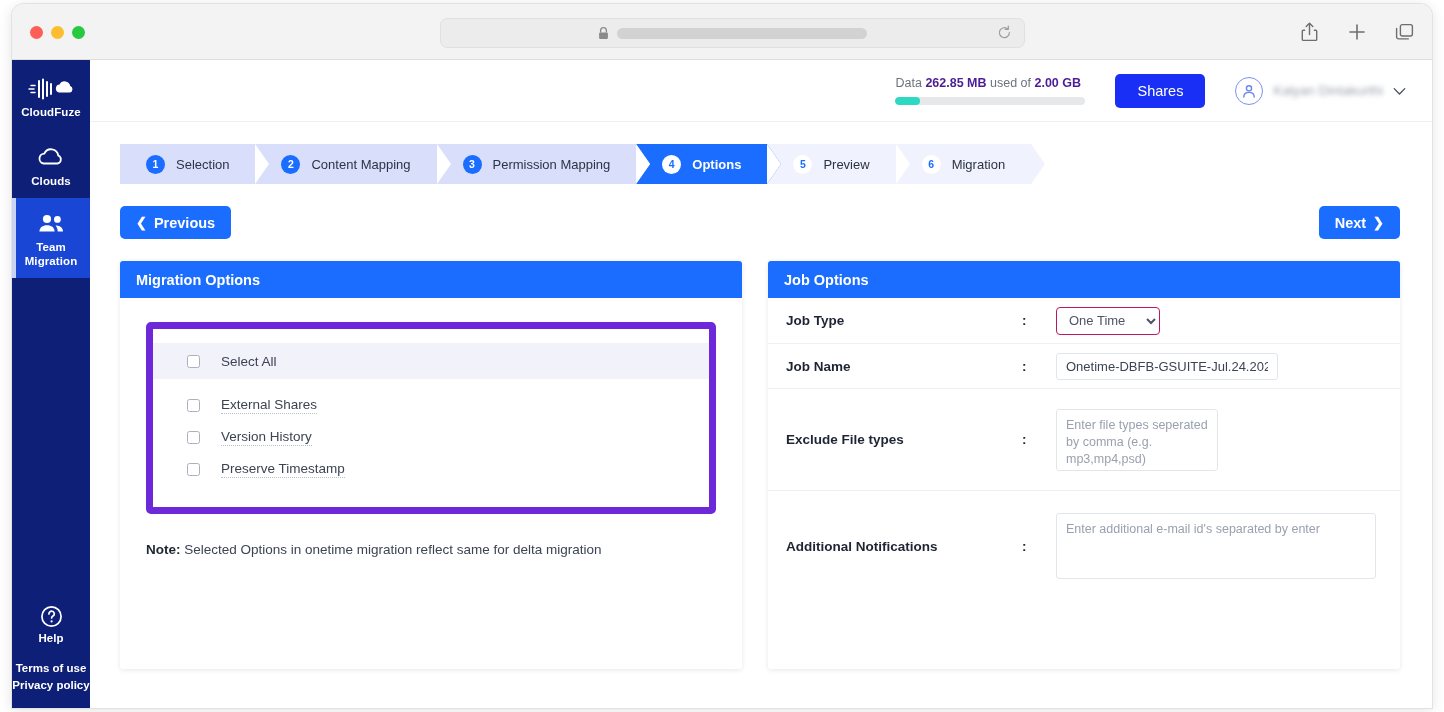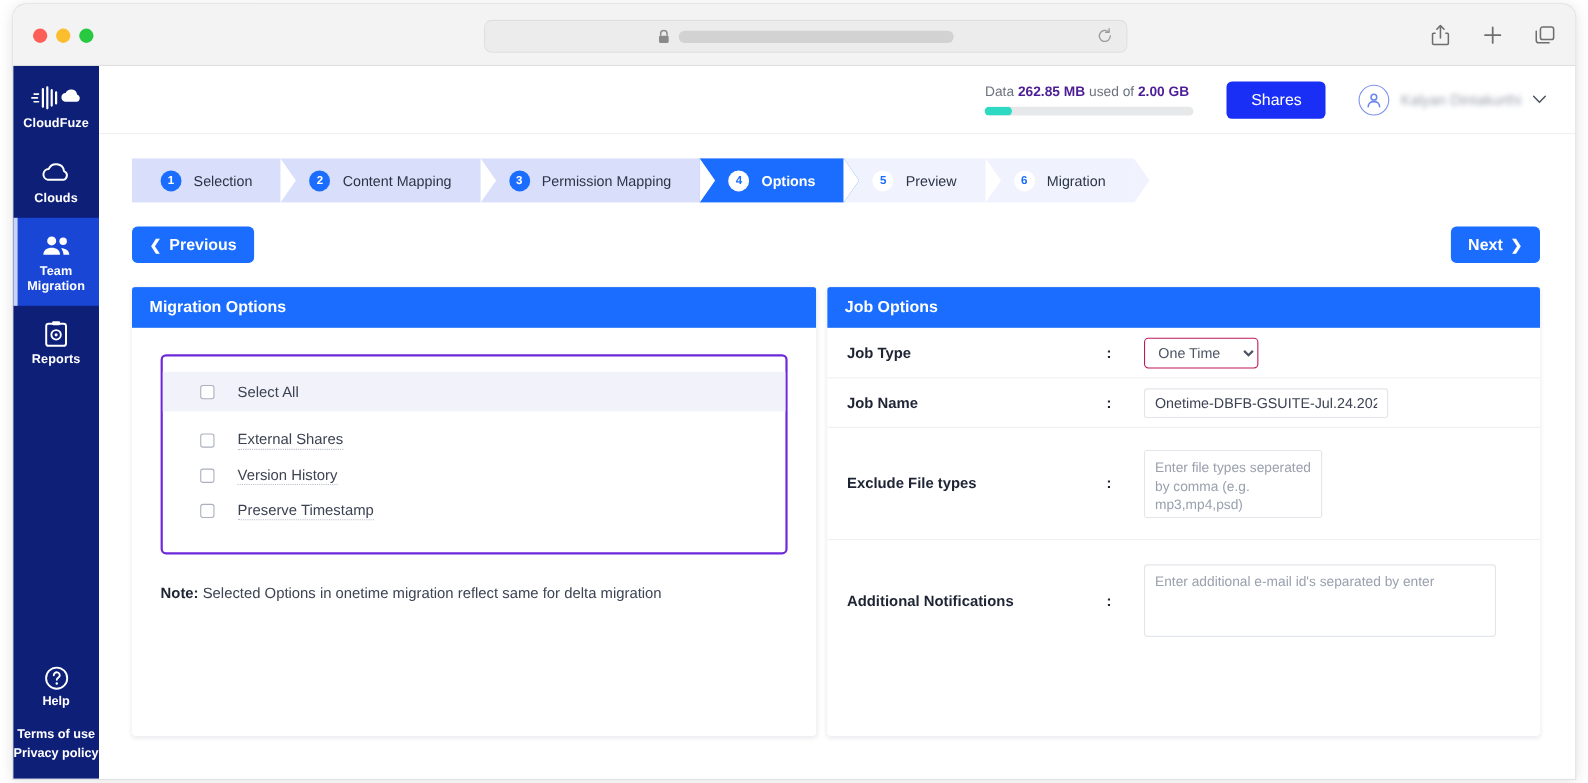--- a/index.html
+++ b/index.html
@@ -213,41 +213,41 @@
     border-radius: 5px; height: 33px;
     font-family: "Liberation Sans", sans-serif;
     font-size: 14.5px; font-weight: 700;
     padding: 0 16px; cursor: pointer;
     display: flex; align-items: center; gap: 7px;
   }
   .chev { font-size: 13px; line-height: 1; }
 
   
   .panels {
-    display: flex; gap: 10px;
+    display: flex; gap: 26px;
     margin: 22px 32px 0 30px;
   }
   .panel {
     background: #fff;
     border-radius: 3px;
     box-shadow: 0 1px 5px rgba(20,30,60,.10);
     overflow: hidden;
   }
   .panel-left { width: 622px; height: 408px; }
   .panel-right { flex: 1; height: 408px; }
   .panel-head {
     background: #1a6dff; color: #fff;
     height: 37px; display: flex; align-items: center;
     padding: 0 16px;
     font-size: 14.5px; font-weight: 700;
   }
   .panel-body { padding: 24px 26px; }
 
   .options-box {
-    border: 2px solid #6d28d9; border-radius: 5px;
+    border: 7px solid #6d28d9; border-radius: 5px;
     padding: 14px 0 22px;
   }
   .opt-row {
     display: flex; align-items: center;
     height: 32px; padding: 0 0 0 34px;
     cursor: pointer;
   }
   .opt-row.highlight { background: #f2f2fb; height: 36px; margin-bottom: 10px; }
   .cbx {
     width: 13px; height: 13px;
@@ -394,31 +394,20 @@
             <path d="M2.4 18.6c0-4.2 3.4-6.4 7.6-6.4s7.6 2.2 7.6 6.4z" fill="#fff"></path>
             <path d="M18.6 12.6c4 0 7.4 2 7.4 6h-5.3c0-2.3-.9-4.3-2.1-6z" fill="#fff"></path>
           </svg>
         </div>
         <div class="ni-label">
           <span>Team</span><br>
           <span>Migration</span>
         </div>
       </div>
 
-      <div class="nav-item">
-        <div class="ni-icon">
-          <svg width="22" height="25" viewBox="0 0 22 25">
-            <rect x="2" y="3.4" width="18" height="20" rx="2.2" fill="none" stroke="#fff" stroke-width="1.8"></rect>
-            <rect x="7.4" y="1" width="7.2" height="3.6" rx="1.1" fill="#fff"></rect>
-            <circle cx="11" cy="13.4" r="4.3" fill="none" stroke="#fff" stroke-width="1.7"></circle>
-            <circle cx="11" cy="13.4" r="1.4" fill="#fff"></circle>
-          </svg>
-        </div>
-        <div class="ni-label">Reports</div>
-      </div>
 
       <div class="sidebar-bottom">
         <div class="help-item">
           <div class="ni-icon">
             <svg width="23" height="23" viewBox="0 0 23 23">
                 <circle cx="11.5" cy="11.5" r="9.6" fill="none" stroke="#fff" stroke-width="1.7"></circle>
                 <path d="M8.9 8.9a2.7 2.7 0 115.2 1c-.5 1.2-2.5 1.4-2.5 3" fill="none" stroke="#fff" stroke-width="1.7" stroke-linecap="round"></path>
                 <circle cx="11.6" cy="16.4" r="1.1" fill="#fff"></circle>
               </svg>
           </div>

